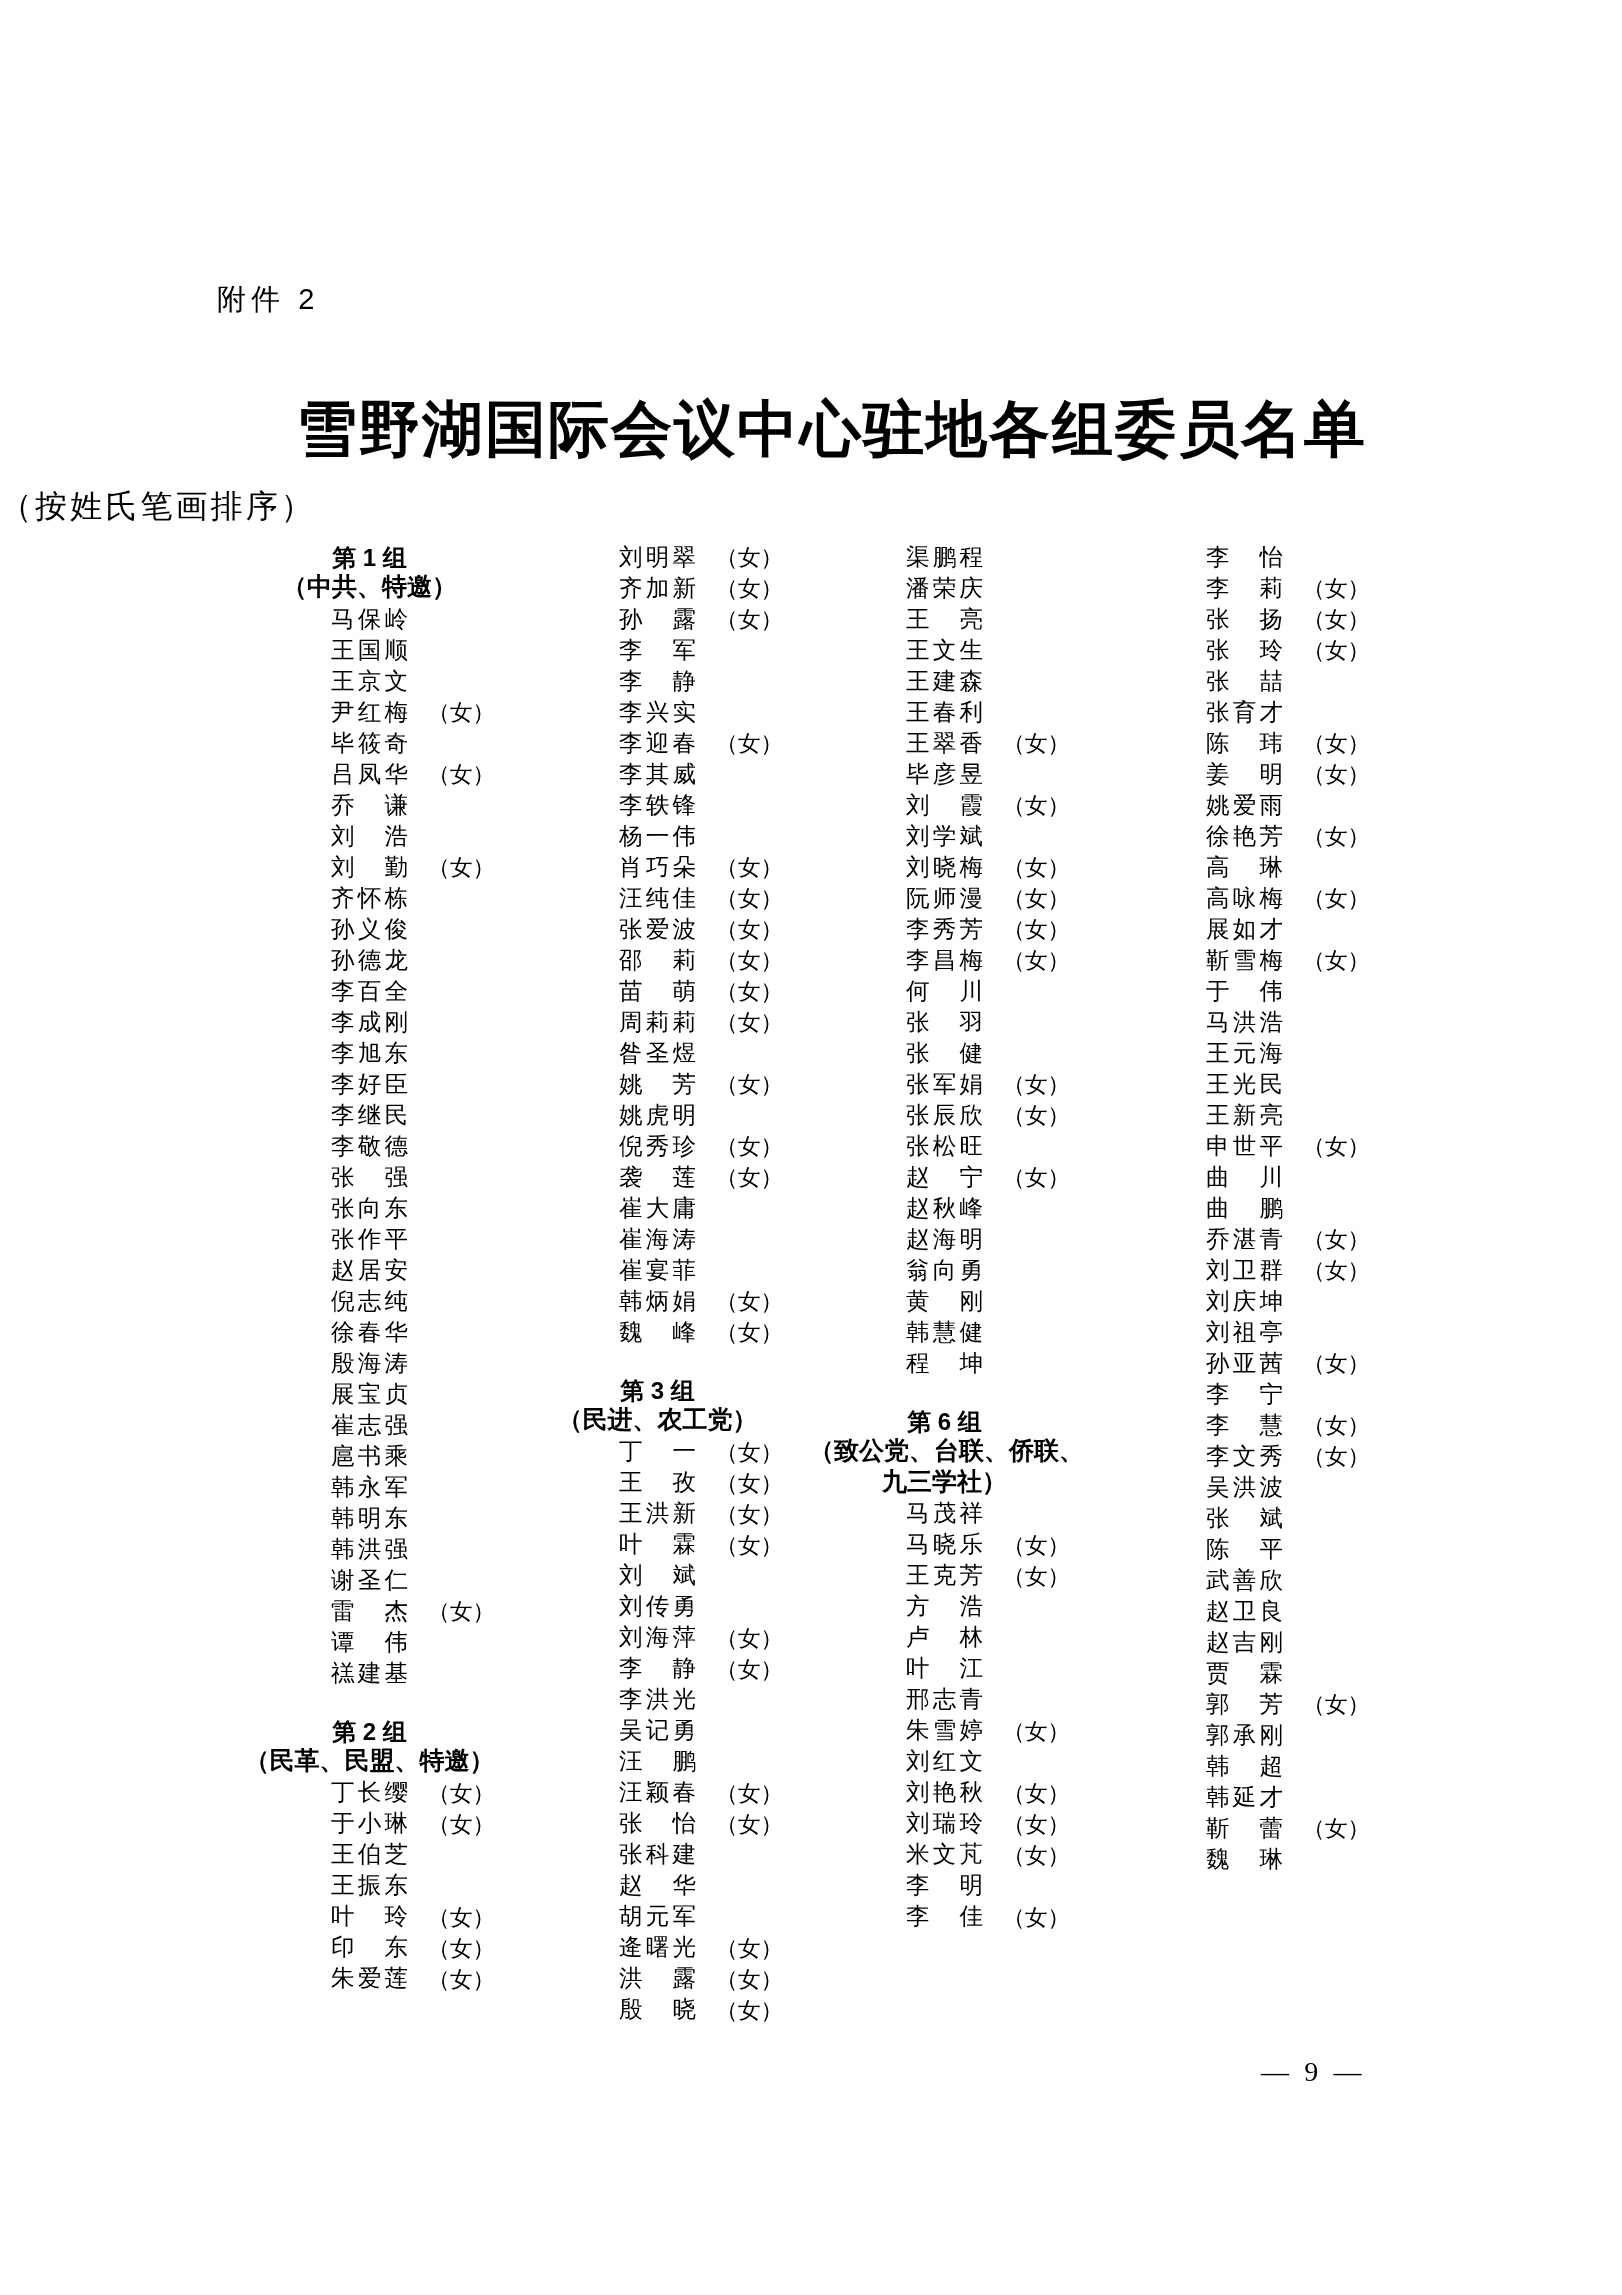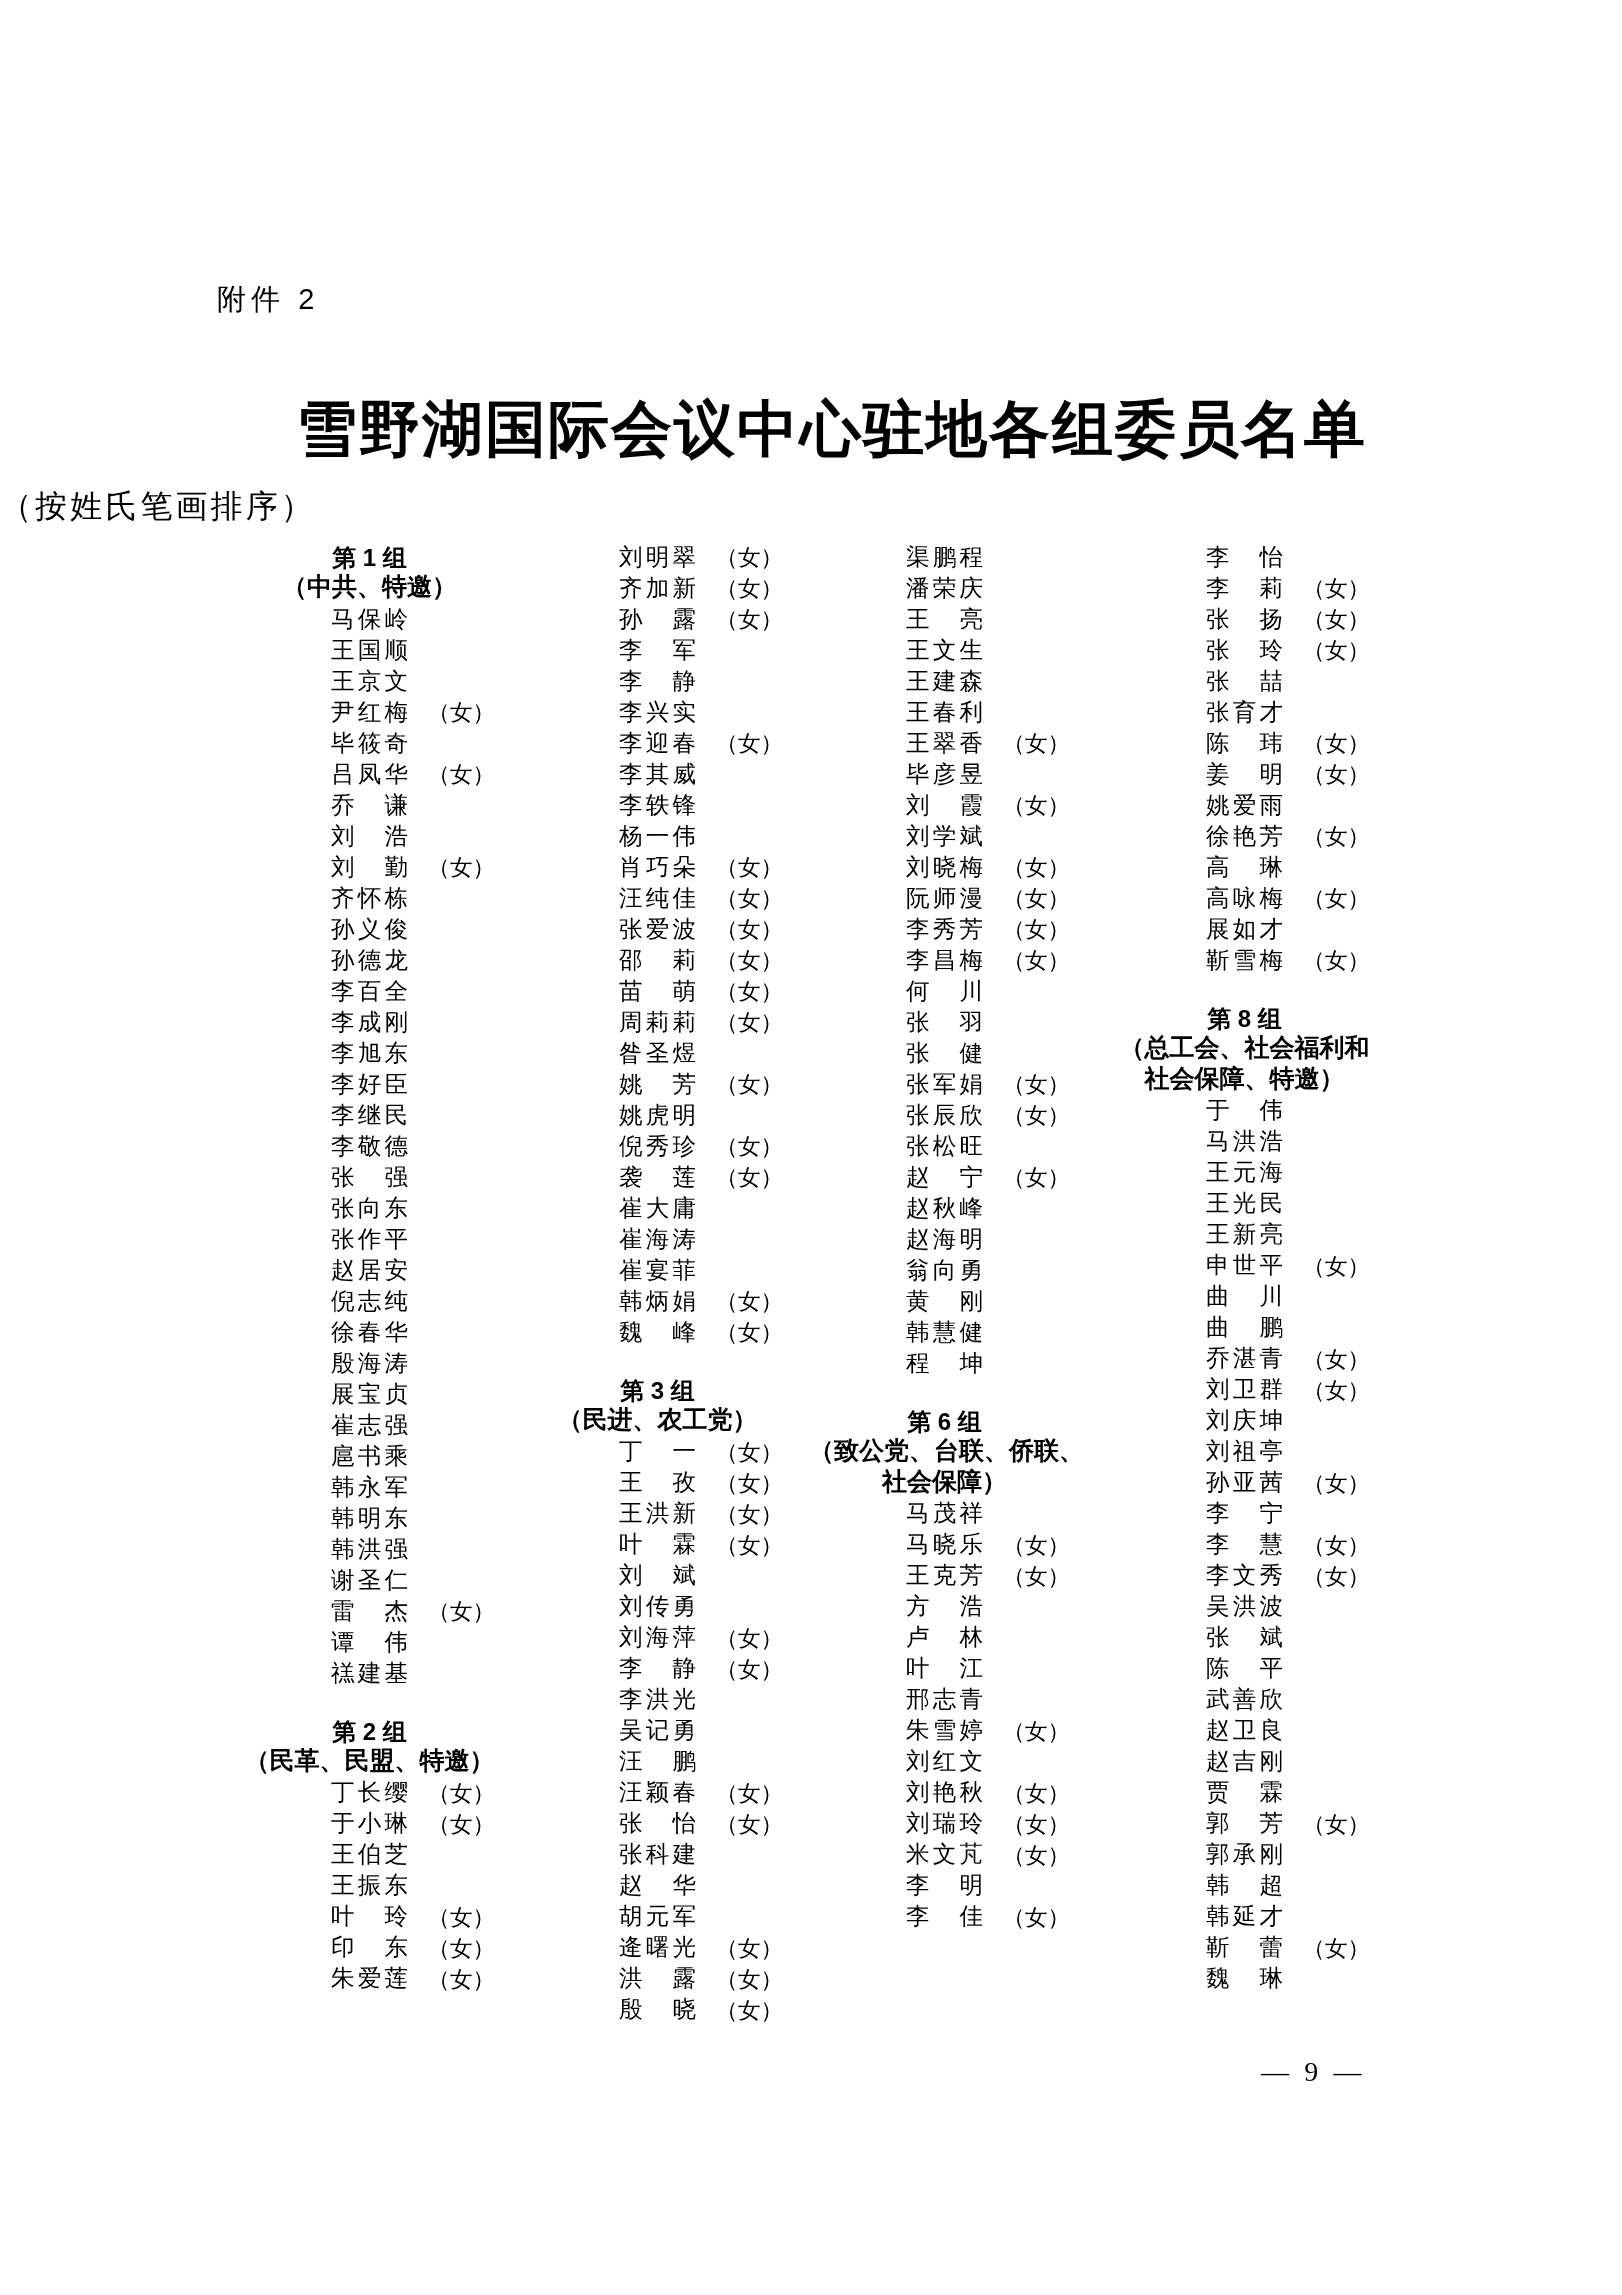--- a/index.html
+++ b/index.html
@@ -906,21 +906,21 @@
         </div>
         <div class="name-row">
           <span class="nm">
             <span>程</span>
             <span>坤</span>
           </span>
         </div>
         <div class="grp">
           <div class="grp-title">第 6 组</div>
           <div class="grp-party">（致公党、台联、侨联、</div>
-          <div class="grp-party">社会保障）</div>
+          <div class="grp-party">九三学社）</div>
         </div>
         <div class="name-row">
           <span class="nm">
             <span>马</span>
             <span>茂</span>
             <span>祥</span>
           </span>
         </div>
         <div class="name-row">
           <span class="nm">
@@ -1107,25 +1107,20 @@
             <span>才</span>
           </span>
         </div>
         <div class="name-row">
           <span class="nm">
             <span>靳</span>
             <span>雪</span>
             <span>梅</span>
           </span>
           <span class="fem">（女）</span>
-        </div>
-        <div class="grp">
-          <div class="grp-title">第 8 组</div>
-          <div class="grp-party">（总工会、社会福利和</div>
-          <div class="grp-party">社会保障、特邀）</div>
         </div>
         <div class="name-row">
           <span class="nm">
             <span>于</span>
             <span>伟</span>
           </span>
         </div>
         <div class="name-row">
           <span class="nm">
             <span>马</span>

